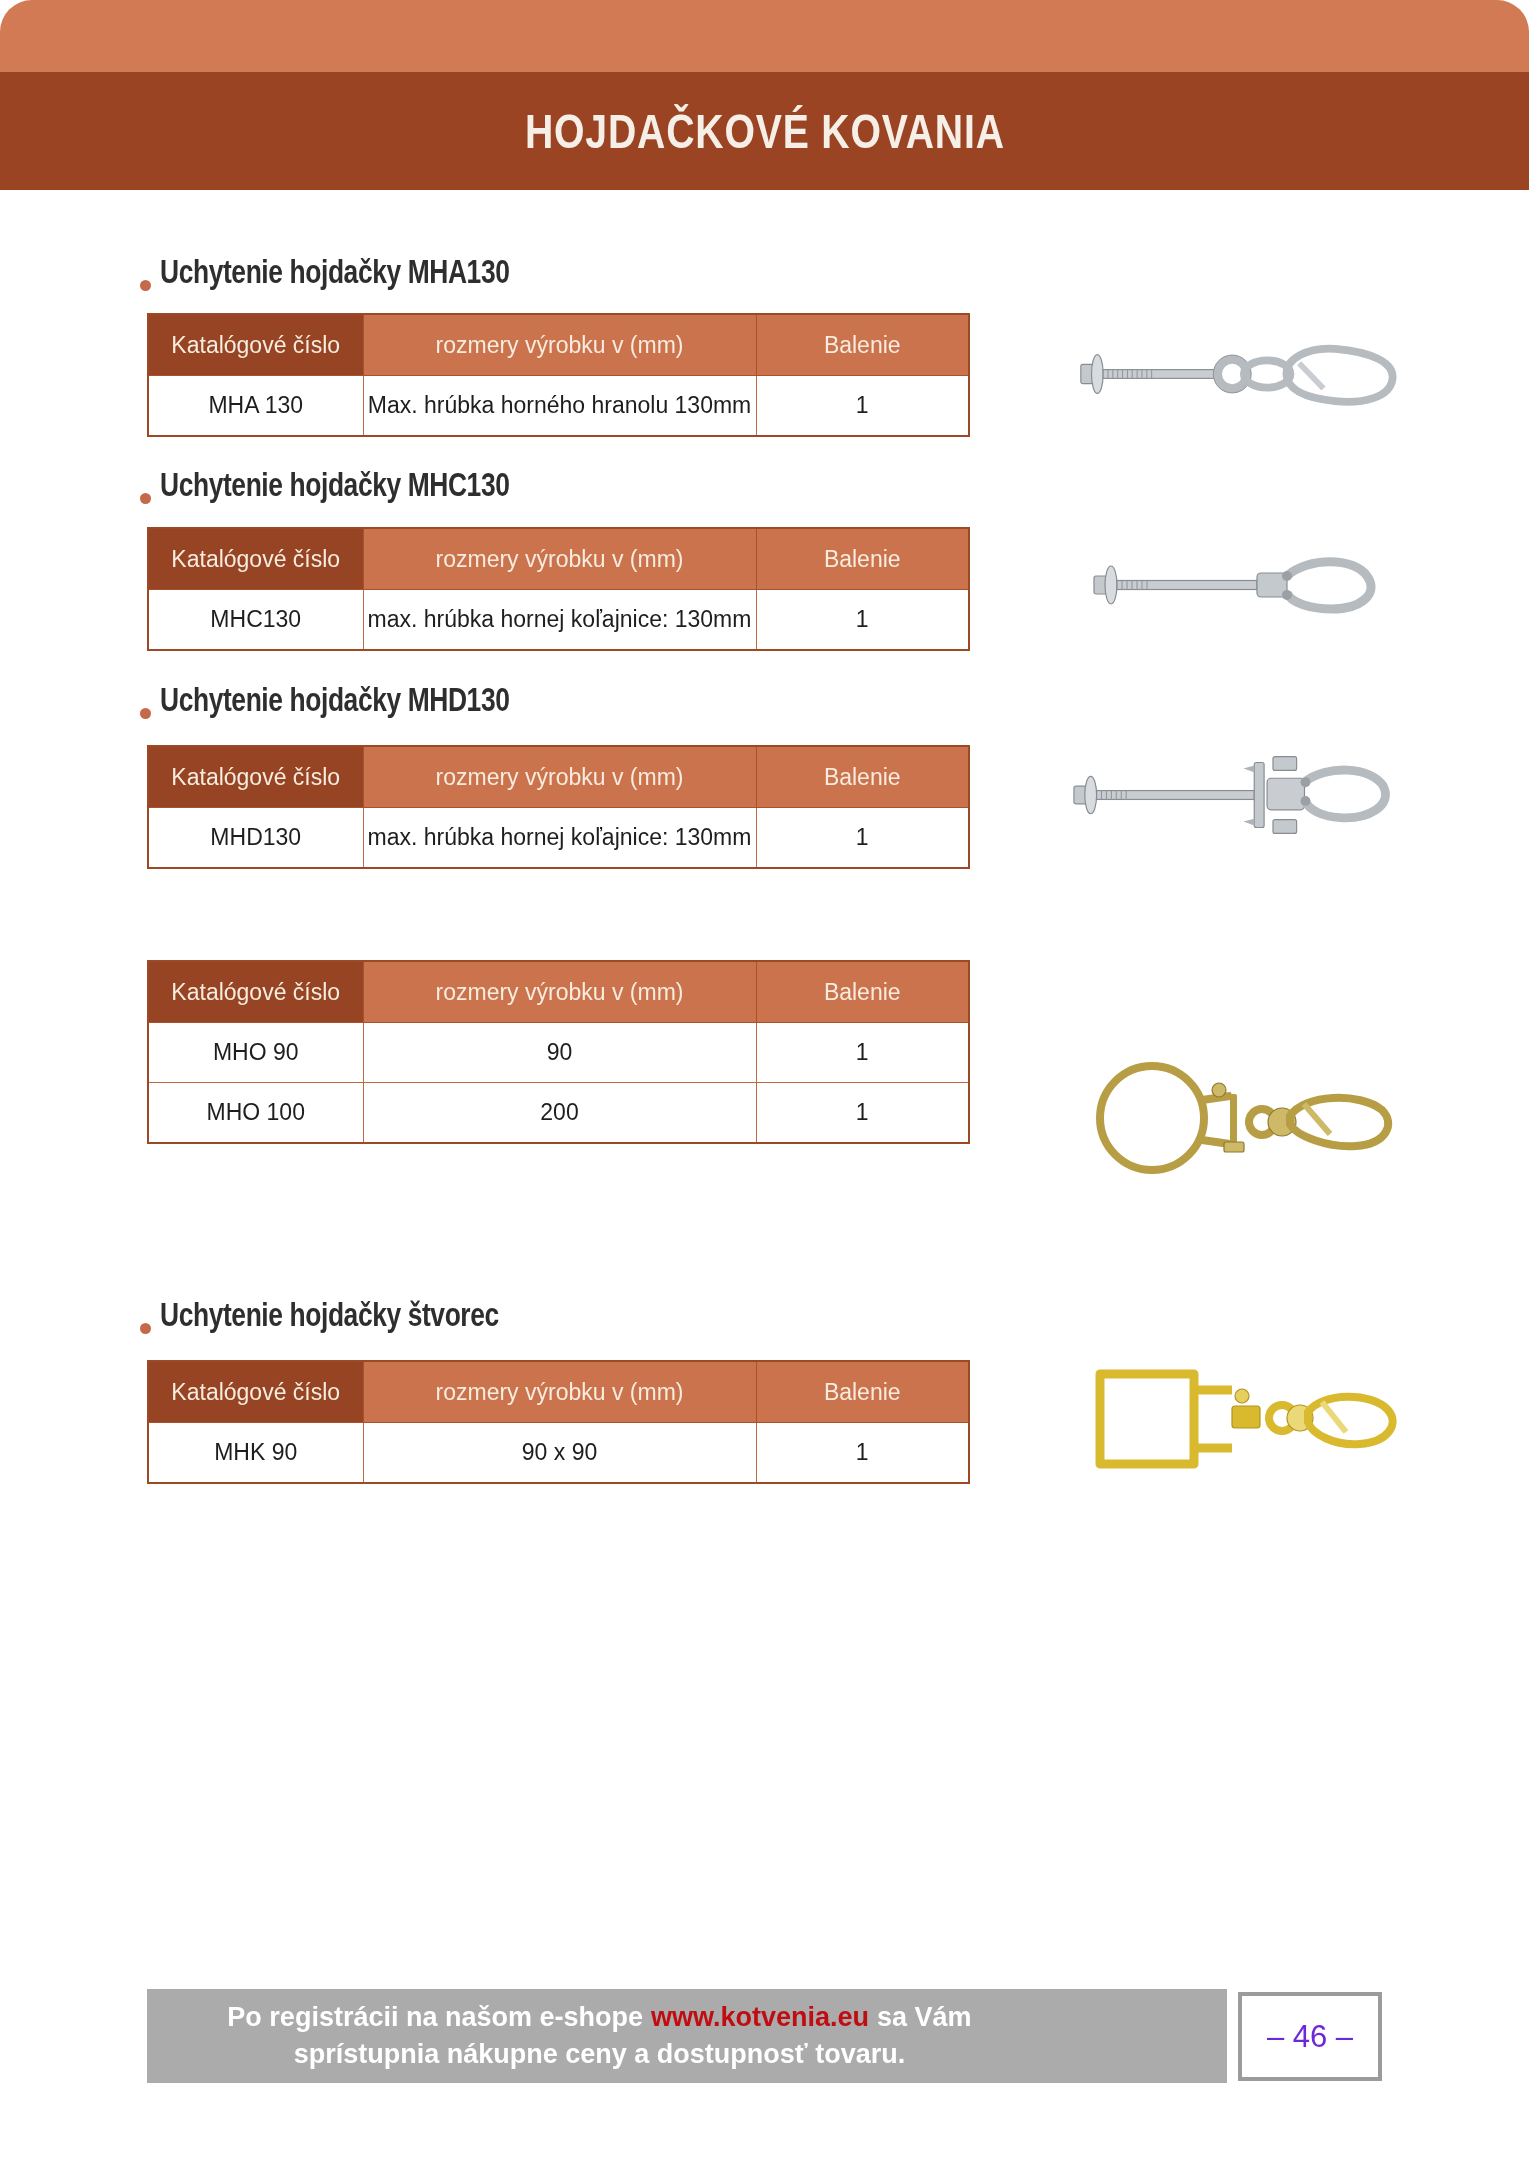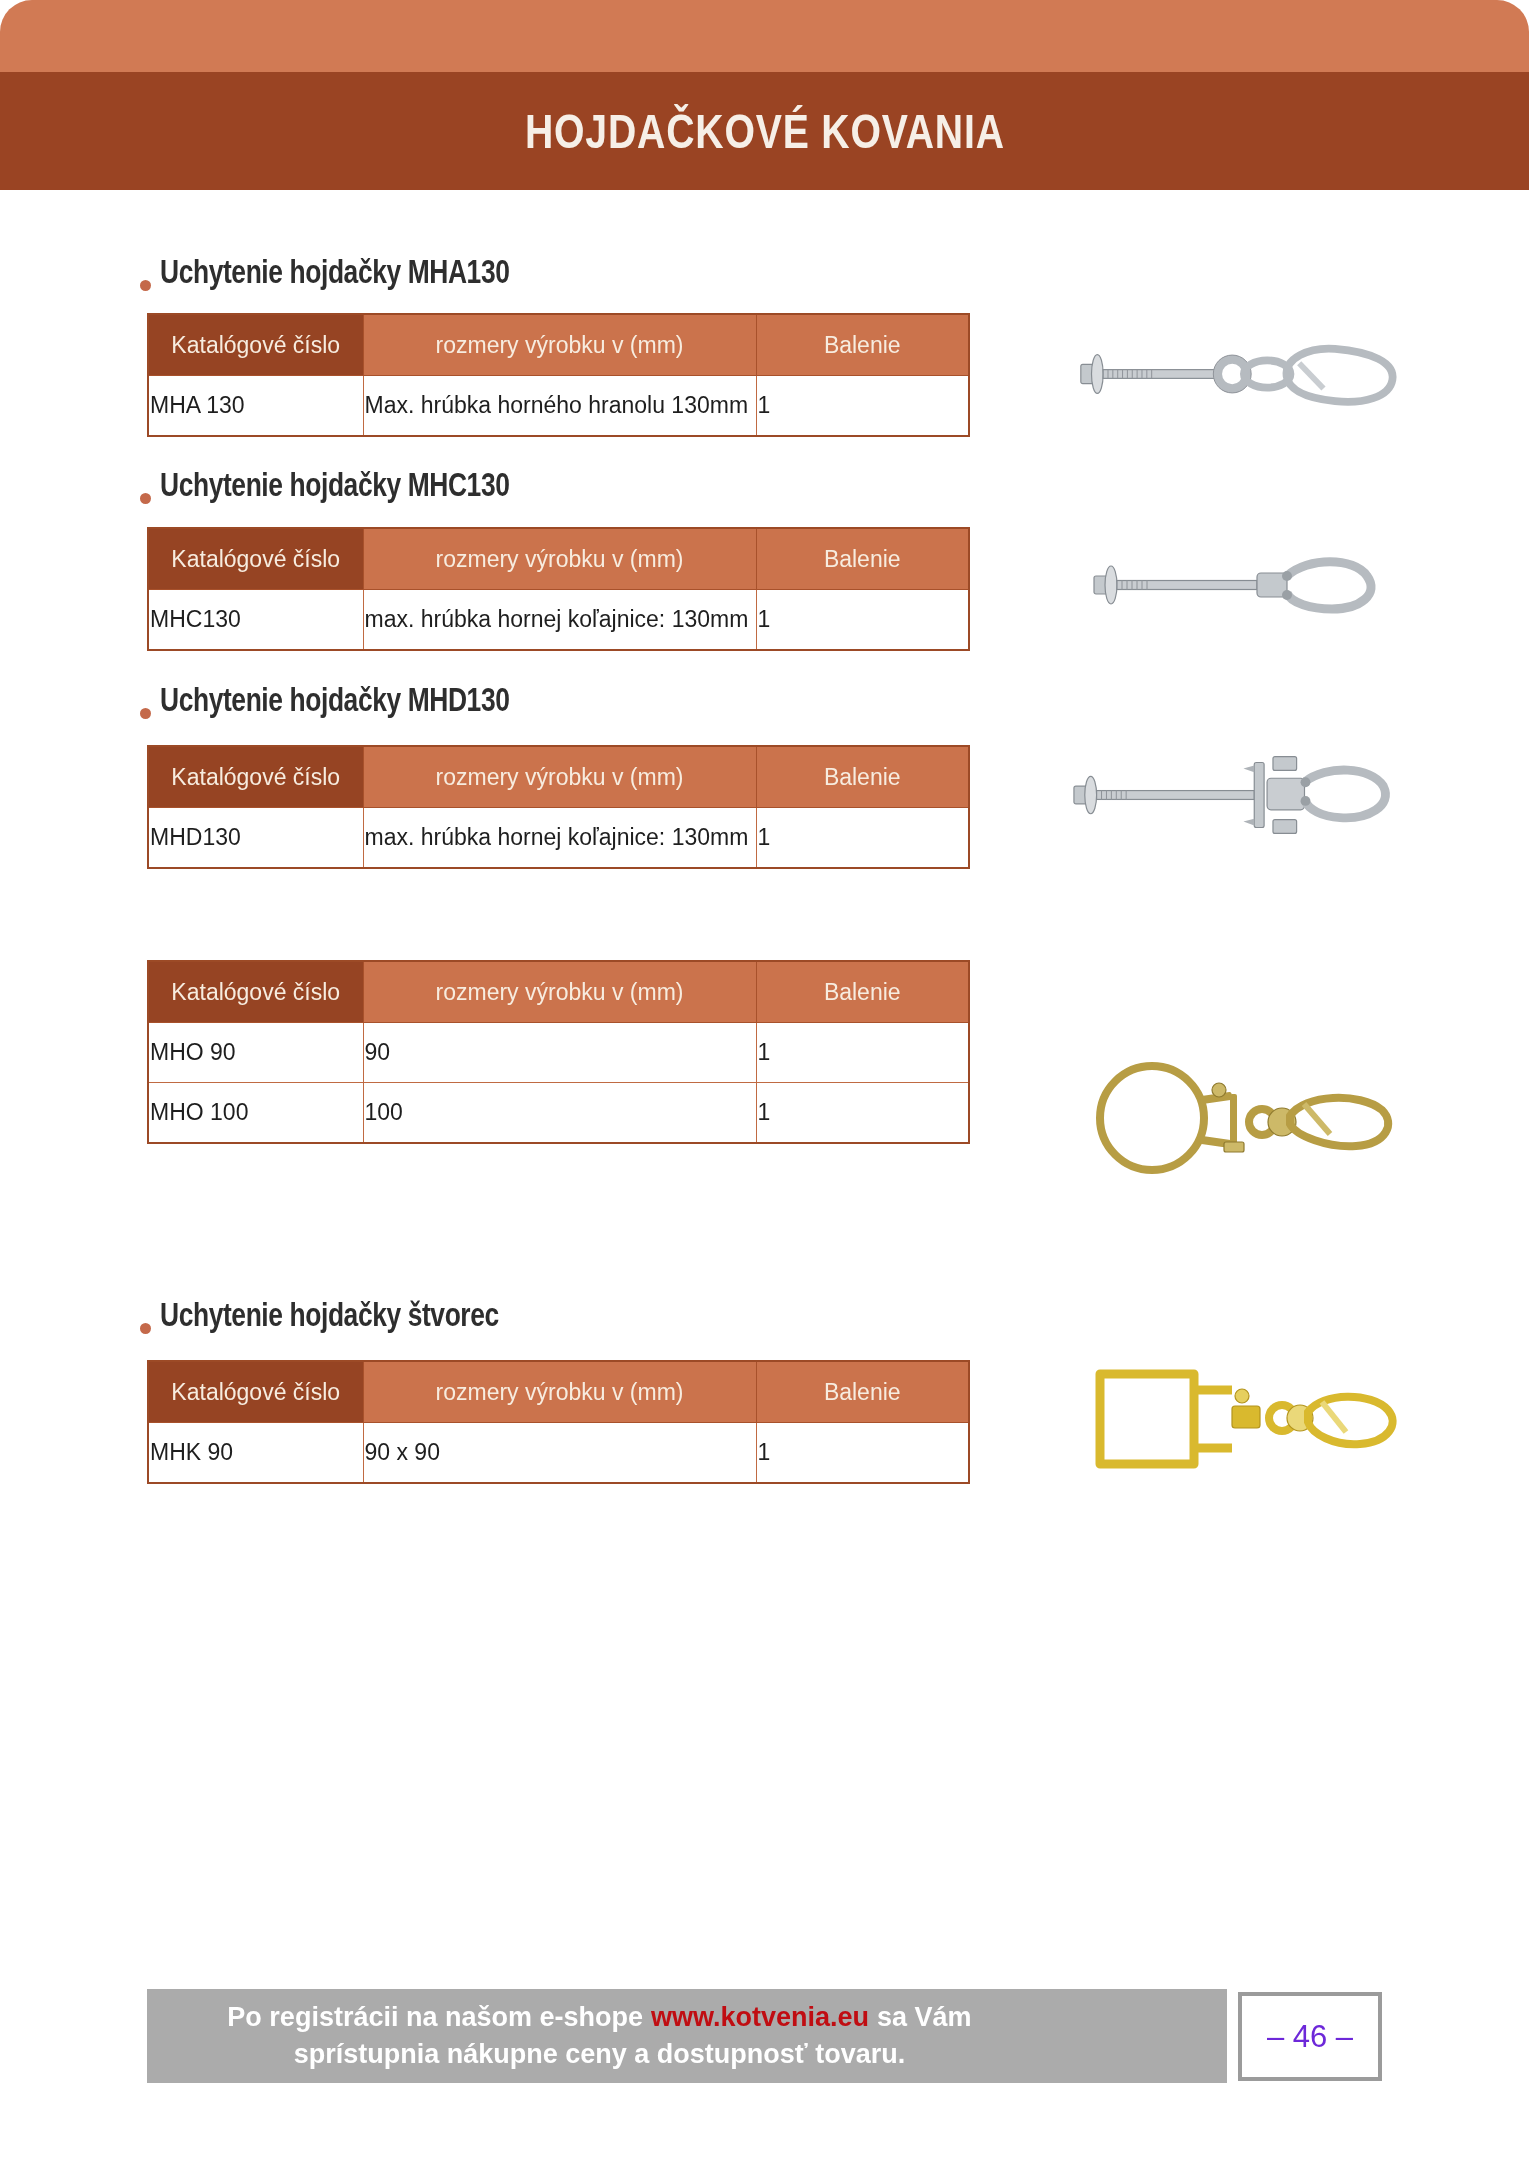--- a/index.html
+++ b/index.html
@@ -34,21 +34,21 @@
   }
   table.tbl col.c1{width:215px;}
   table.tbl col.c2{width:393px;}
   table.tbl col.c3{width:213px;}
   table.tbl th{
     height:58px;background:#cb734c;color:#f7ecdf;font-size:23px;font-weight:400;
     text-align:center;vertical-align:middle;border:1px solid #a8512b;
   }
   table.tbl th.dark{background:#964423;}
   table.tbl td{
-    height:57px;color:#1e1e1e;font-size:23px;vertical-align:middle;
+    height:57px;color:#1e1e1e;font-size:23px;text-align:center;vertical-align:middle;
     border:1.5px solid #c06a42;background:#fff;
   }
   
   .pimg{position:absolute;}
   .pimg svg{display:block;width:100%;height:100%;}
   
   .footer-bar{position:absolute;left:147px;top:1989px;width:1080px;height:94px;background:#ababab;}
   .footer-text{
     position:absolute;left:0;right:175px;top:50%;transform:translateY(-50%);
     text-align:center;color:#ffffff;font-weight:700;font-size:27px;line-height:37px;
@@ -235,21 +235,21 @@
       </tr>
     </thead>
     <tbody>
       <tr>
         <td>MHO 90</td>
         <td>90</td>
         <td>1</td>
       </tr>
       <tr>
         <td>MHO 100</td>
-        <td>100</td>
+        <td>200</td>
         <td>1</td>
       </tr>
     </tbody>
   </table>
   <div class="pimg" style="left:1082px;top:1038px;width:320px;height:148px">
     <svg viewBox="0 0 320 148">
       <circle cx="70" cy="80" r="52" fill="none" stroke="#b79d44" stroke-width="8"></circle>
       <rect x="118" y="56" width="32" height="8" rx="2" fill="#b79d44" transform="rotate(-8 134 60)"></rect>
       <rect x="118" y="100" width="32" height="8" rx="2" fill="#b79d44" transform="rotate(8 134 104)"></rect>
       <circle cx="137" cy="52" r="7" fill="#cdb968" stroke="#8f7a2e" stroke-width="1.2"></circle>

